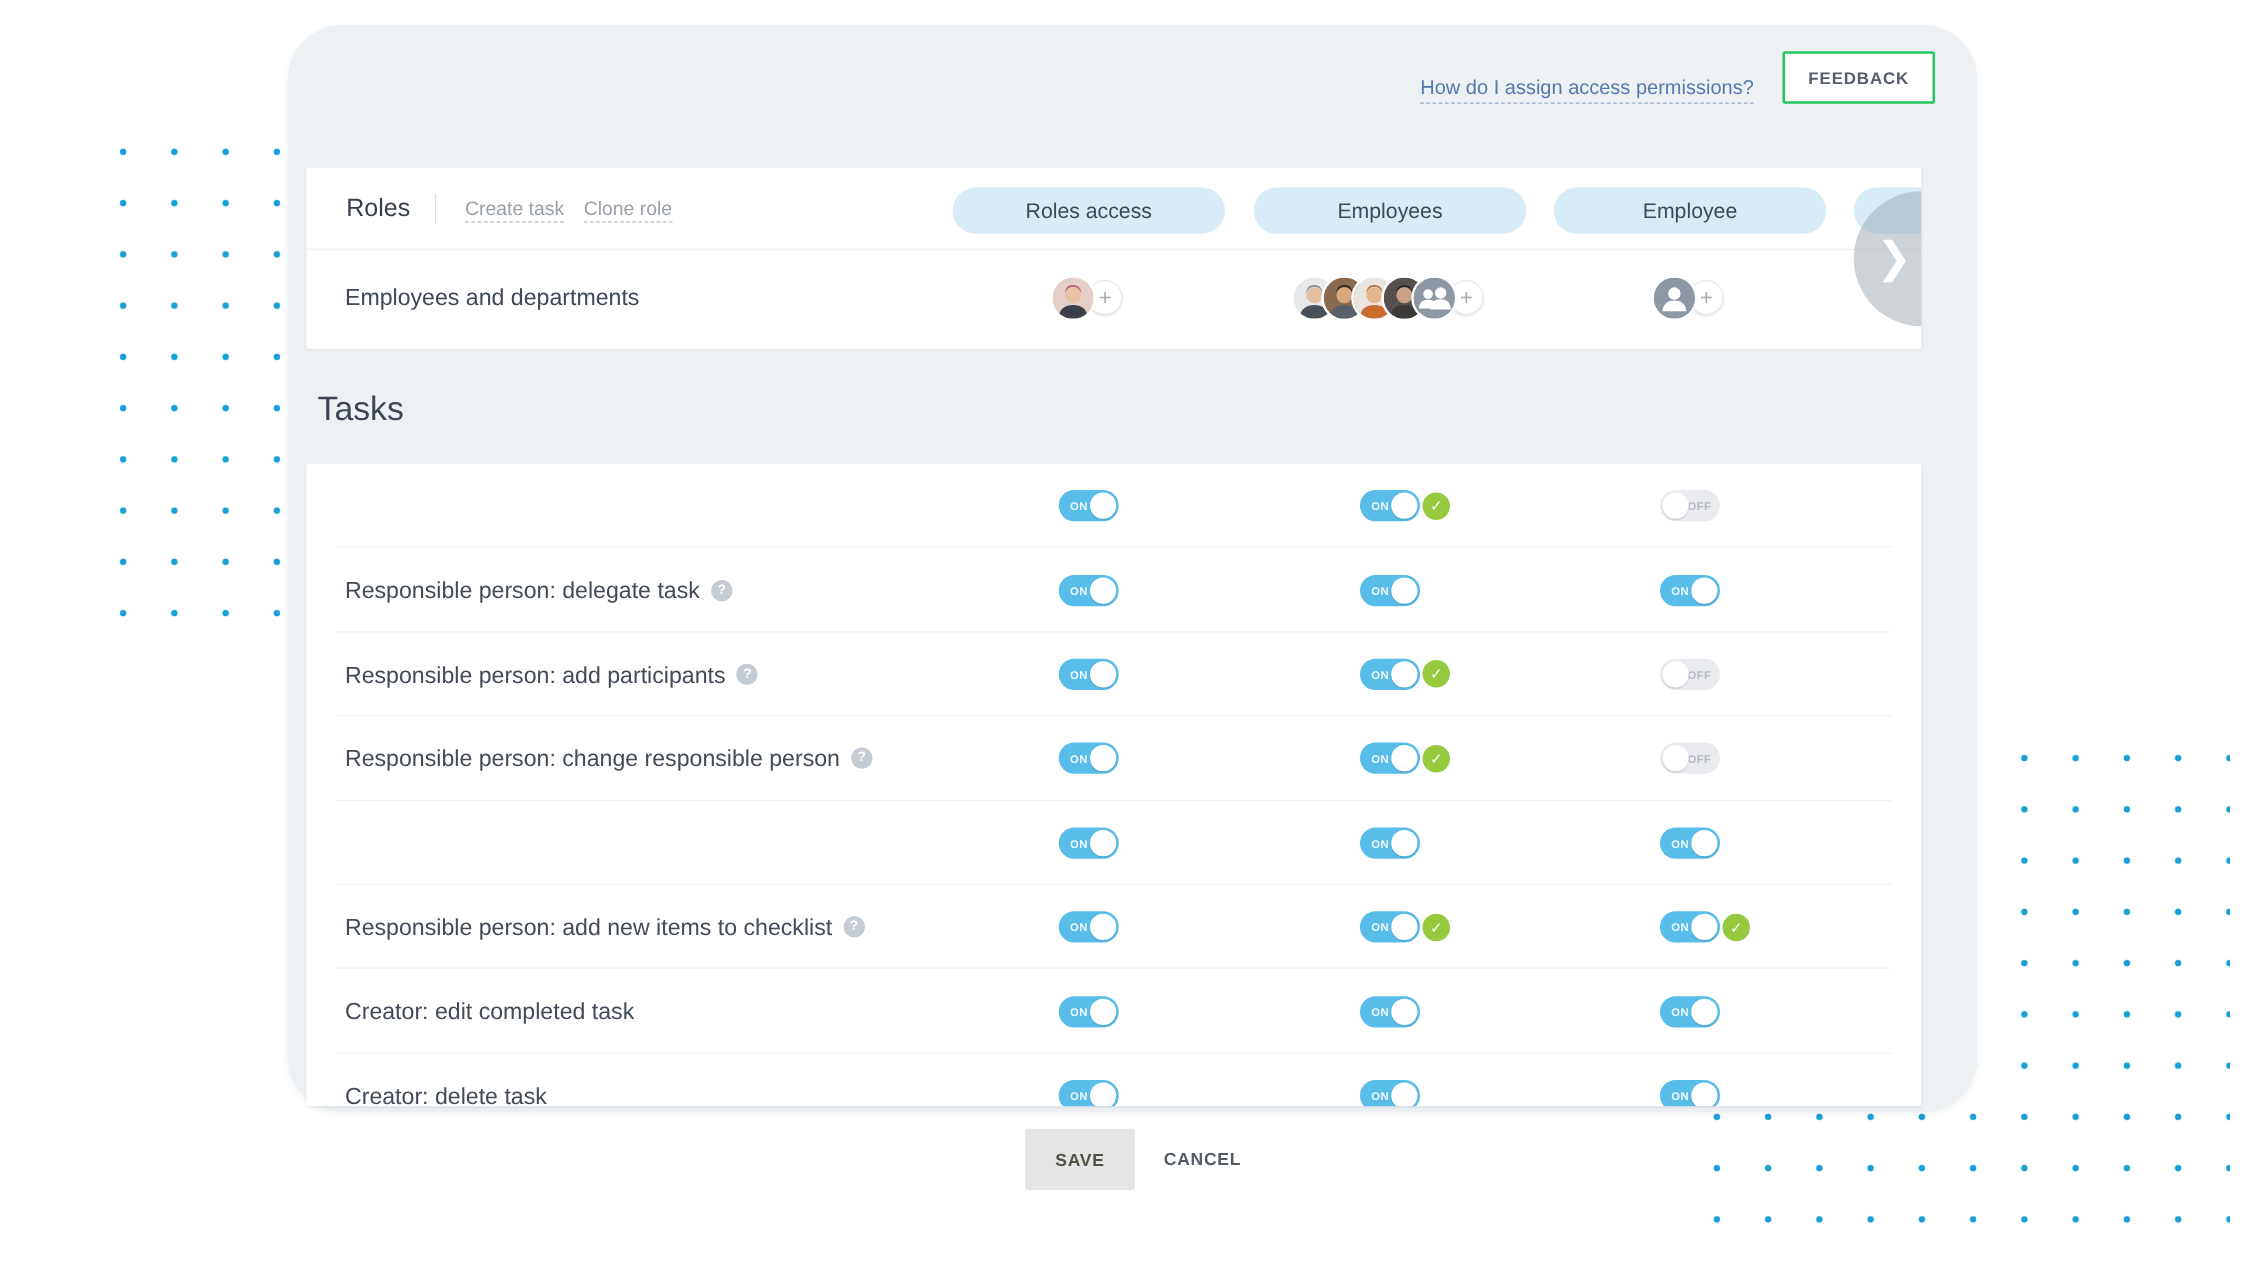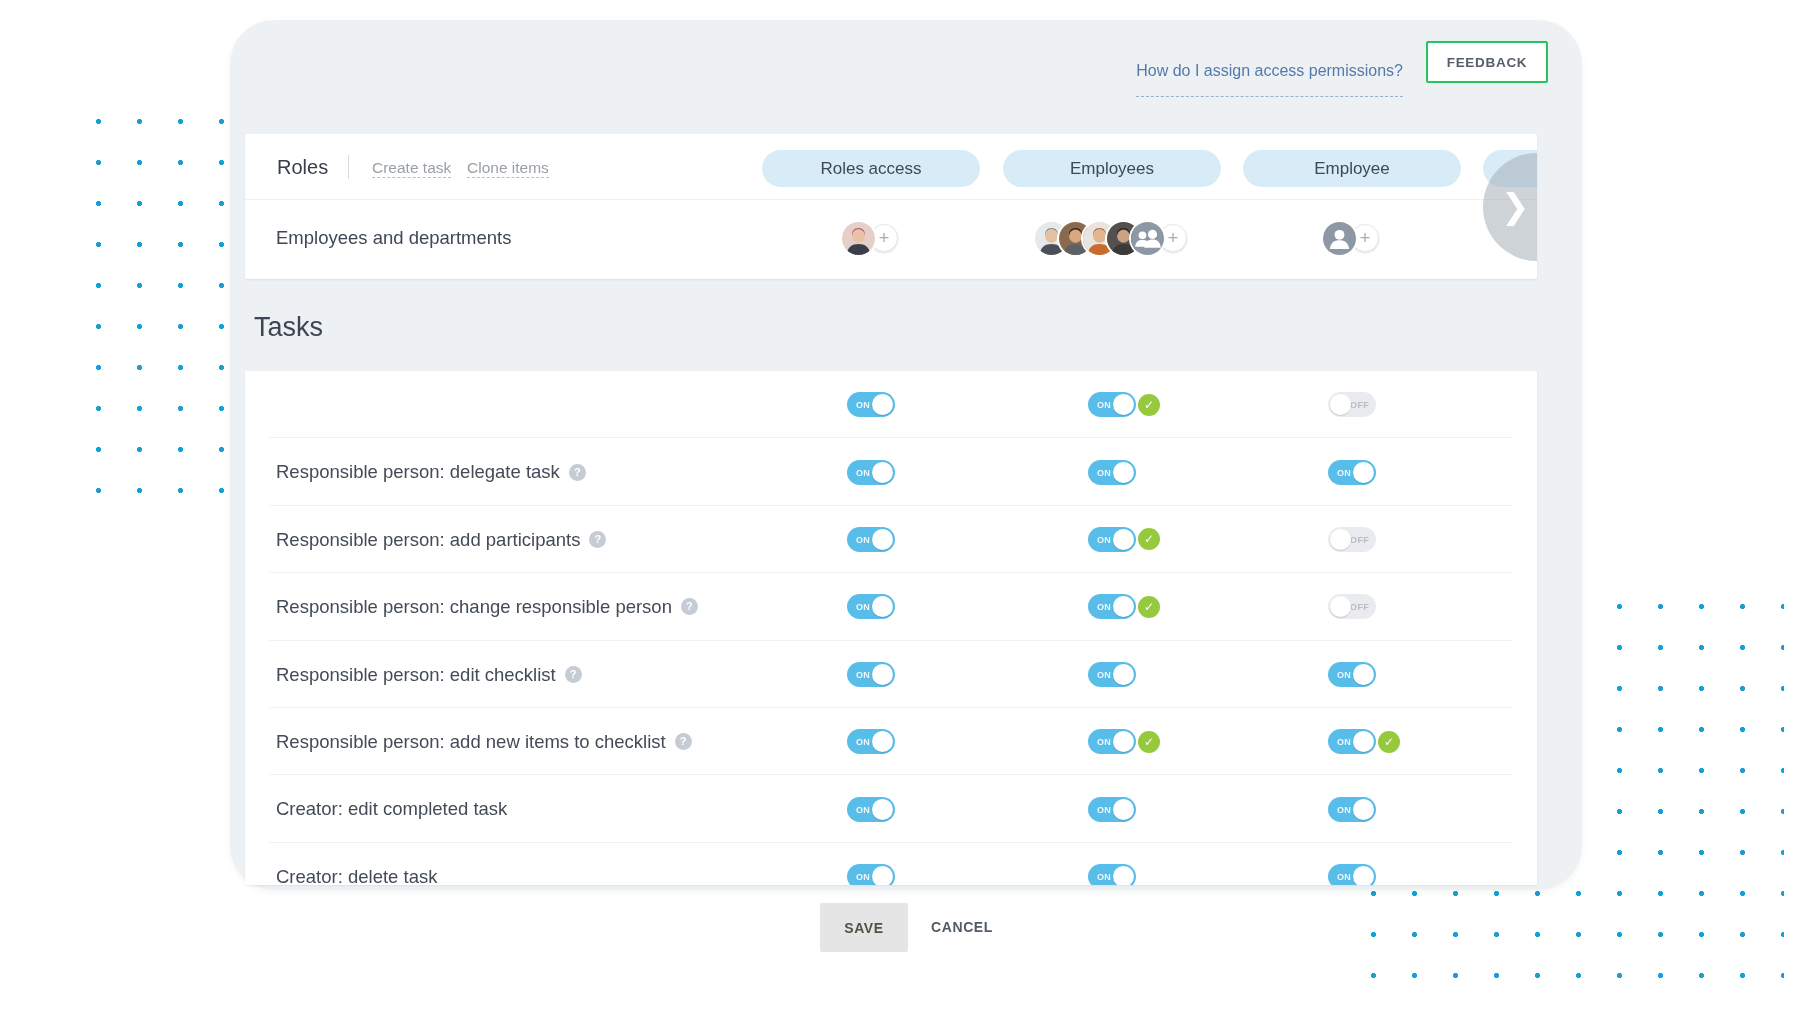--- a/index.html
+++ b/index.html
@@ -24,21 +24,21 @@
     background:#eef1f3;border-radius:44px;
     box-shadow:0 2px 6px rgba(40,50,60,0.05);
   }
   .title{
     position:absolute;left:20px;top:27px;margin:0;
     font-size:30px;font-weight:300;color:#3a4250;letter-spacing:.2px;
   }
   .help-link{
     position:absolute;right:179px;top:42px;
     font-size:16px;color:#5479ad;text-decoration:none;cursor:pointer;
-    border-bottom:1px dashed rgba(84,121,173,.55);padding-bottom:16px;
+    border-bottom:1px dashed rgba(84,121,173,.55);padding-bottom:2px;
   }
   .feedback-btn{
     position:absolute;left:1196px;top:21px;width:122px;height:42px;
     background:#ffffff;border:2px solid #22c55e;border-radius:2px;
     font-family:inherit;font-size:13.5px;font-weight:700;color:#565e69;
     letter-spacing:.7px;cursor:pointer;
   }
 
   
   .roles-panel{
@@ -154,21 +154,21 @@
 
 <div class="card">
   <a class="help-link">How do I assign access permissions?</a>
   <button class="feedback-btn">FEEDBACK</button>
 
   <div class="roles-panel">
     <div class="roles-header">
       <span class="roles-title">Roles</span>
       <span class="v-div"></span>
       <a class="dashed-link create"><span>Create task</span></a>
-      <a class="dashed-link clone"><span>Clone items</span></a>
+      <a class="dashed-link clone"><span>Clone role</span></a>
       <div id="pills">
           <button class="role-pill" style="left: 517px; width: 218px;">Roles access</button>
           <button class="role-pill" style="left: 758px; width: 218px;">Employees</button>
           <button class="role-pill" style="left: 998px; width: 218px;">Employee</button>
           <button class="role-pill" style="left: 1238px; width: 90px; z-index: 1;"></button>
         </div>
     </div>
     <div class="h-div"></div>
     <div class="emp-row">
       <span class="emp-label">Employees and departments</span>
@@ -301,21 +301,20 @@
           <span class="knob"></span>
         </div>
         <div class="check-badge" style="left: 893px; top: 22.7px;">✓</div>
         <div class="toggle off" style="left: 1083px; top: 21.2px;">
           <span class="t-label">OFF</span>
           <span class="knob"></span>
         </div>
         <div class="row-line"></div>
       </div>
       <div class="task-row" style="top: 269.6px;">
-        <span class="task-label">Responsible person: edit checklist<span class="help-icon">?</span></span>
         <div class="toggle on" style="left: 602px; top: 21.2px;">
           <span class="t-label">ON</span>
           <span class="knob"></span>
         </div>
         <div class="toggle on" style="left: 843px; top: 21.2px;">
           <span class="t-label">ON</span>
           <span class="knob"></span>
         </div>
         <div class="toggle on" style="left: 1083px; top: 21.2px;">
           <span class="t-label">ON</span>

